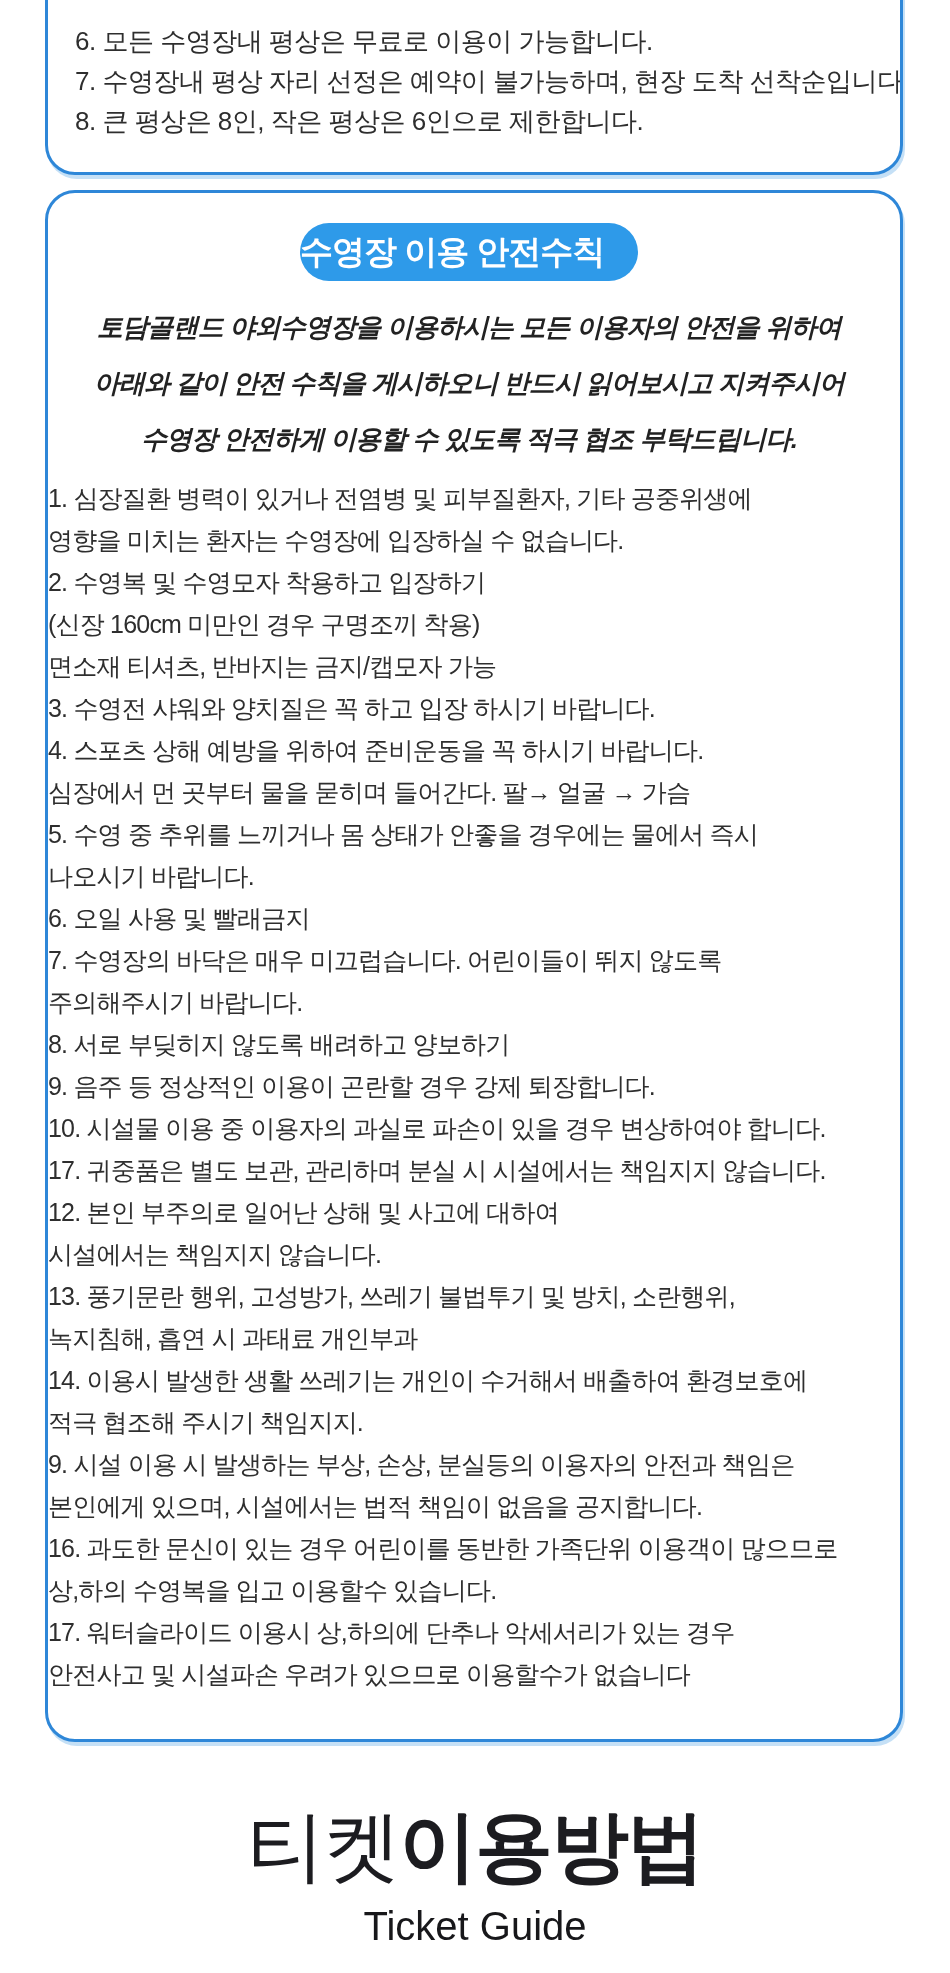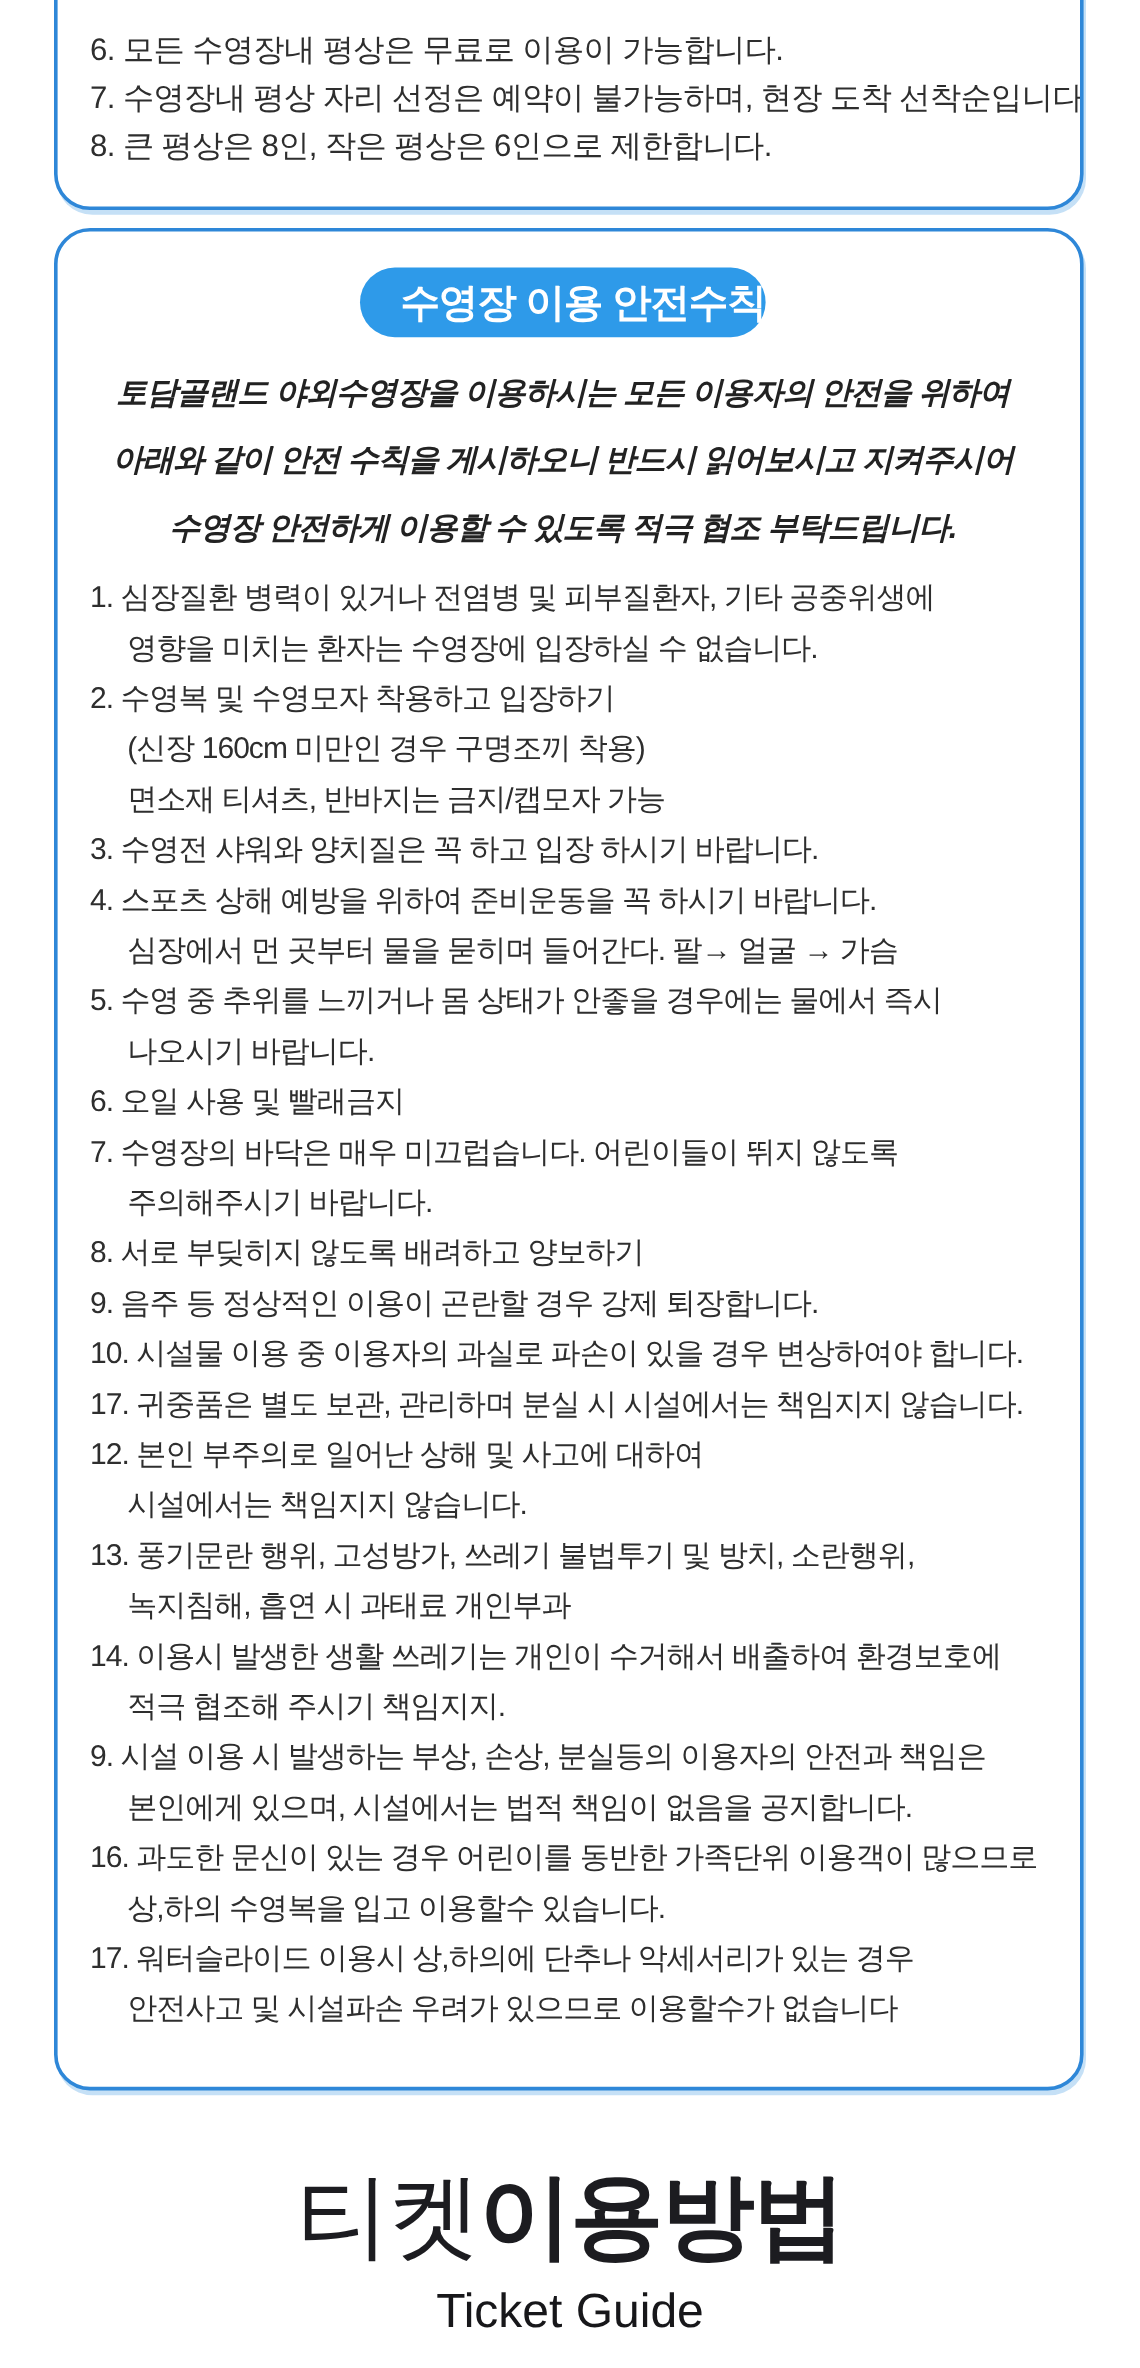--- a/index.html
+++ b/index.html
@@ -25,37 +25,37 @@
   .card-main{top:190px;height:1552px;padding:0 10px 0 0;}
 
   .rule-line{
     font-size:26px;line-height:40px;color:var(--text-dark);
     white-space:nowrap;letter-spacing:-0.5px;
   }
 
   .badge{
     margin:30px auto 0;width:338px;height:58px;
     background:var(--pill-blue);border-radius:29px;
-    display:flex;align-items:center;justify-content:flex-end;
+    display:flex;align-items:center;justify-content:flex-start;
     color:#ffffff;font-size:33px;font-weight:700;letter-spacing:-1px;
     white-space:nowrap;
   }
 
   .intro{margin-top:18px;text-align:center;font-style:italic;}
   .intro-line{
     font-size:26px;line-height:56px;font-weight:700;color:#222222;
     white-space:nowrap;letter-spacing:-0.8px;
   }
 
   .safety-list{margin-top:10px;}
   .s-line{
     font-size:25px;line-height:42px;color:var(--text-dark);
-    white-space:nowrap;letter-spacing:-0.8px;padding-left:27px;
+    white-space:nowrap;letter-spacing:-0.8px;
   }
-  .s-line.cont{padding-left:58px;}
+  .s-line.cont{}
 
   .footer{position:absolute;left:0;top:1800px;width:950px;text-align:center;}
   .footer-title{
     font-size:78px;color:#1c1c20;letter-spacing:-2px;line-height:92px;
     white-space:nowrap;
   }
   .footer-title .heavy{font-weight:400;}
   .footer-title .rest{font-weight:600;}
   .footer-sub{
     margin-top:12px;font-size:40px;font-weight:500;color:#17171a;

